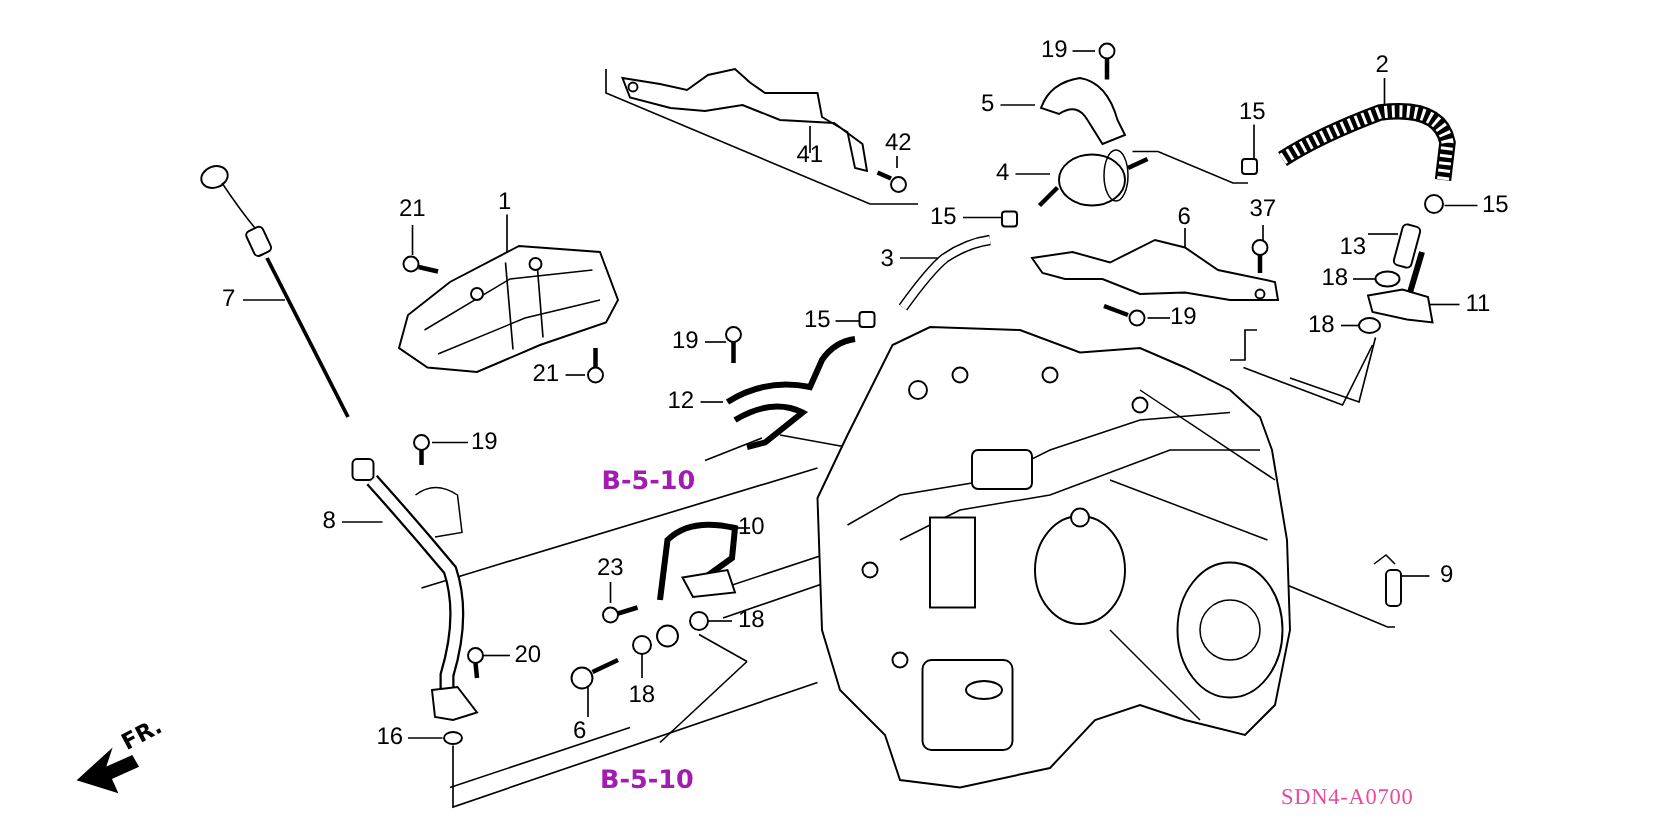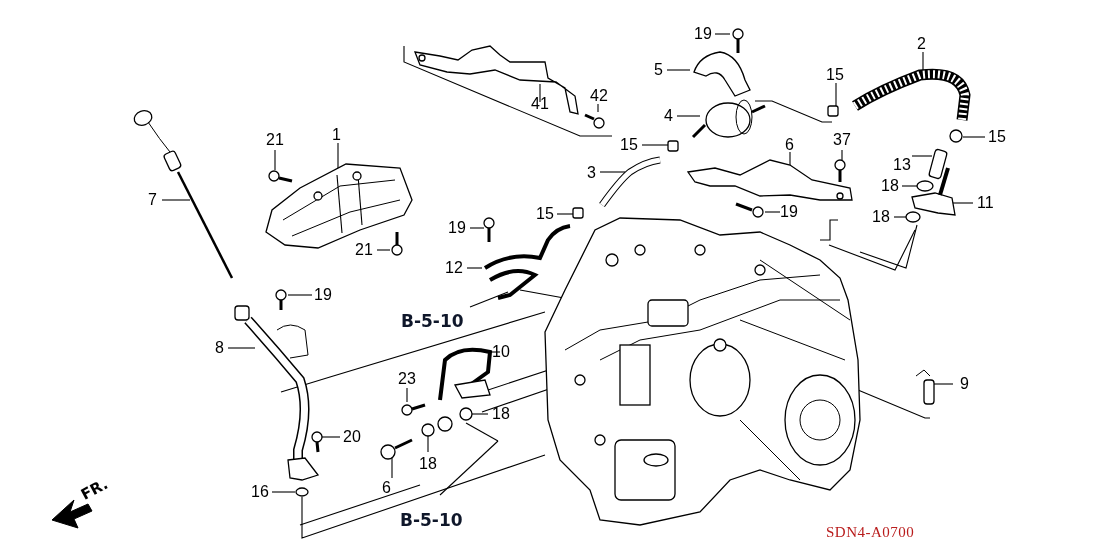--- a/index.html
+++ b/index.html
@@ -2,23 +2,23 @@
 <html><head>
 <meta charset="utf-8">
 <style>
   html, body { margin: 0; padding: 0; background: #ffffff; }
   body { width: 1108px; height: 553px; position: relative; overflow: hidden;
          font-family: "Liberation Sans", sans-serif; color: #000; }
   #diagram { position: absolute; left: 0; top: 0; width: 1108px; height: 553px; }
   .lbl { position: absolute; font-family: "Liberation Sans", sans-serif;
          font-size: 16px; line-height: 16px; color: #000; white-space: nowrap; }
   .ref { position: absolute; font-family: "DejaVu Sans", sans-serif; font-weight: bold;
-         font-size: 17px; line-height: 17px; color: #0f172a; white-space: nowrap; }
+         font-size: 17px; line-height: 17px; color: #a21caf; white-space: nowrap; }
   .code { position: absolute; font-family: "Liberation Serif", serif;
-          font-size: 15px; line-height: 15px; color: #b91c1c; letter-spacing: 0.5px; }
+          font-size: 15px; line-height: 15px; color: #ec4899; letter-spacing: 0.5px; margin-left: 28px; }
   .fr { position: absolute; left: 78px; top: 488px; font-family: "DejaVu Sans", sans-serif;
         font-weight: bold; font-size: 15px; transform: rotate(-28deg); transform-origin: left top; }
   svg .ln { stroke: #000; stroke-width: 1.1; fill: none; }
   svg .pt { stroke: #000; stroke-width: 1.3; fill: #fff; }
   svg .pt2 { stroke: #000; stroke-width: 1; fill: none; }
   svg .dk { fill: #000; stroke: #000; }
 </style>
 </head>
 <body>
 

